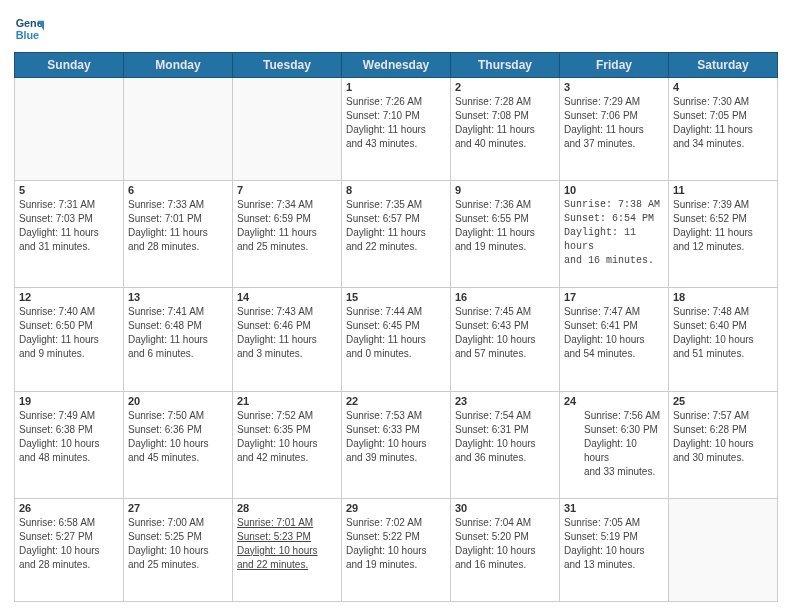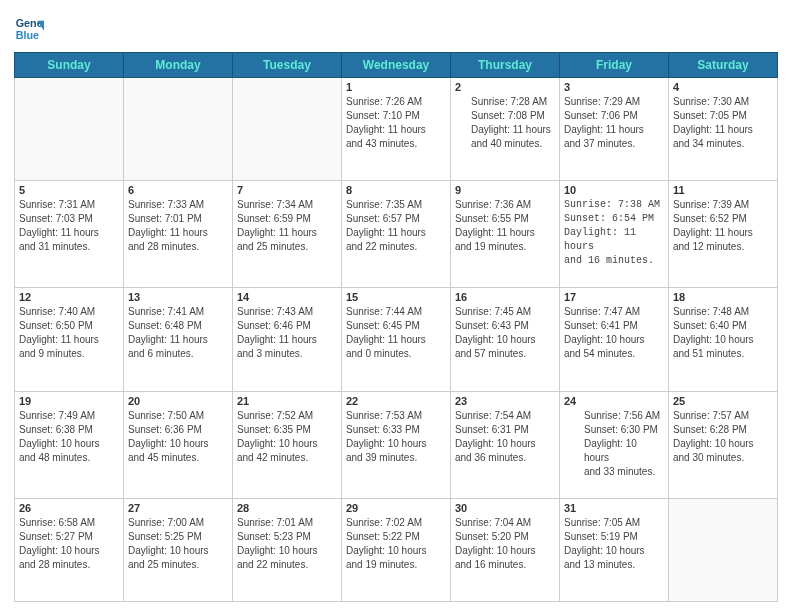--- a/index.html
+++ b/index.html
@@ -47,21 +47,21 @@
       color: #555;
     }
     table {
       width: 100%;
       border-collapse: collapse;
       flex: 1;
       table-layout: fixed;
     }
     .day-header {
       background-color: #2471a3;
-      color: #5eead4;
+      color: #e5e5e5;
       text-align: center;
       font-size: 12px;
       font-weight: bold;
       padding: 5px 2px;
       border: 1px solid #1a5276;
     }
     td {
       border: 1px solid #ccc;
       vertical-align: top;
       padding: 3px 4px;
@@ -123,21 +123,21 @@
           <td class="empty"></td>
           <td>
             <span class="day-num">1</span>
             <div class="day-info" style="white-space: pre-line;">Sunrise: 7:26 AM
 Sunset: 7:10 PM
 Daylight: 11 hours
 and 43 minutes.</div>
           </td>
           <td>
             <span class="day-num">2</span>
-            <div class="day-info" style="white-space: pre-line; margin-left: 16px;">Sunrise: 7:28 AM
+            <div class="day-info" style="white-space: pre-line;">Sunrise: 7:28 AM
 Sunset: 7:08 PM
 Daylight: 11 hours
 and 40 minutes.</div>
           </td>
           <td>
             <span class="day-num">3</span>
             <div class="day-info" style="white-space: pre-line;">Sunrise: 7:29 AM
 Sunset: 7:06 PM
 Daylight: 11 hours
 and 37 minutes.</div>
@@ -313,21 +313,21 @@
           </td>
           <td>
             <span class="day-num">27</span>
             <div class="day-info" style="white-space: pre-line;">Sunrise: 7:00 AM
 Sunset: 5:25 PM
 Daylight: 10 hours
 and 25 minutes.</div>
           </td>
           <td>
             <span class="day-num">28</span>
-            <div class="day-info" style="white-space: pre-line;">Sunrise: 7:01 AM
+            <div class="day-info" style="white-space: pre-line; text-decoration: underline;">Sunrise: 7:01 AM
 Sunset: 5:23 PM
 Daylight: 10 hours
 and 22 minutes.</div>
           </td>
           <td>
             <span class="day-num">29</span>
             <div class="day-info" style="white-space: pre-line;">Sunrise: 7:02 AM
 Sunset: 5:22 PM
 Daylight: 10 hours
 and 19 minutes.</div>

